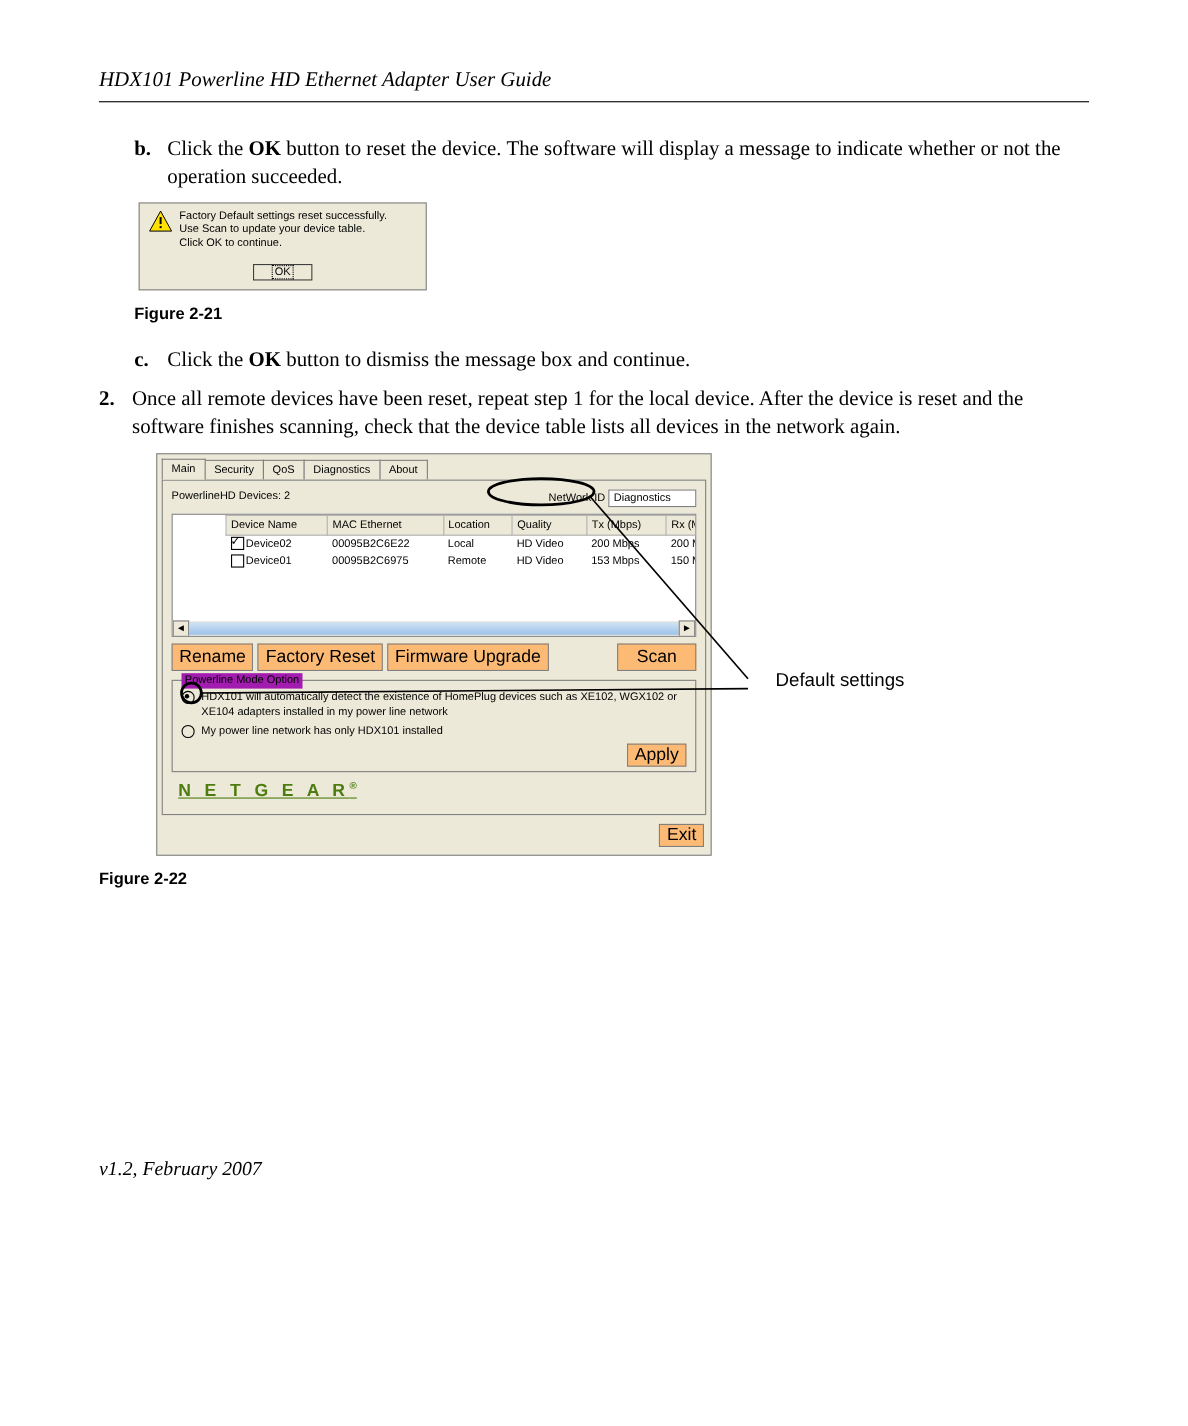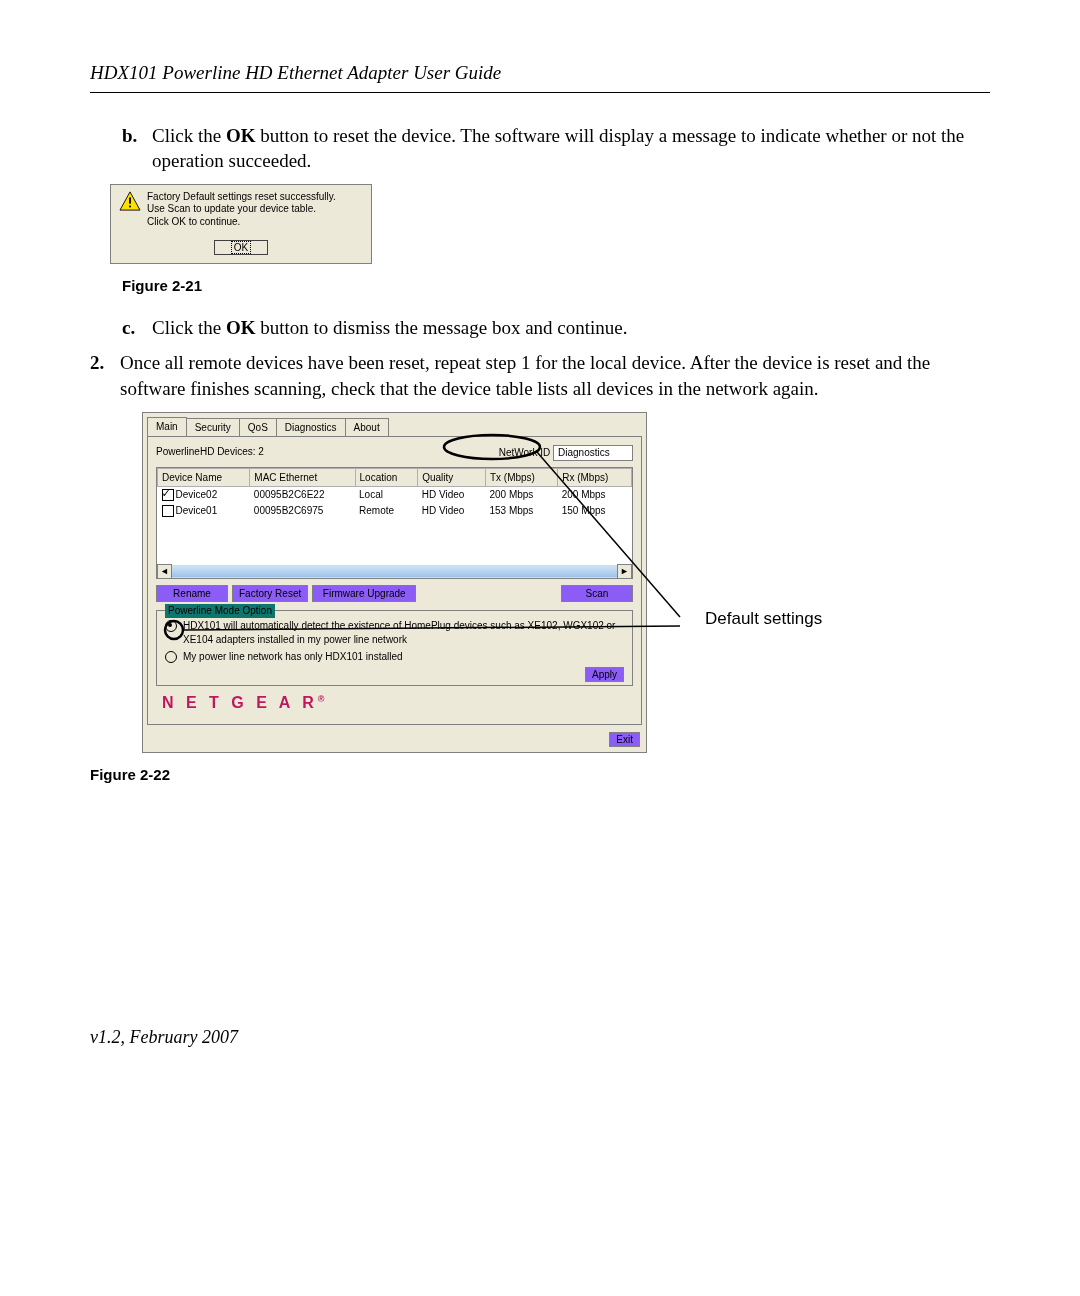--- a/index.html
+++ b/index.html
@@ -15,21 +15,21 @@
   .header-title { font-style: italic; border-bottom: 1px solid #000; padding-bottom: 6px; margin-bottom: 30px; }
   .list-row { display: flex; margin-bottom: 10px; }
   .list-row .marker { width: 30px; font-weight: bold; flex-shrink:0; }
   .list-row .body { flex: 1; }
   .bold { font-weight: bold; }
   .figure-caption { font-weight: bold; font-family: Arial, sans-serif; font-size: 15px; margin: 12px 0 18px 32px; }
   .indent-b { margin-left: 32px; }
 
   
   .msgbox {
-    margin-left: 20px;
+    margin-left: 36px;
     width: 260px;
     border: 1px solid #808080;
     background: #ece9d8;
     font-family: Tahoma, Arial, sans-serif;
     font-size: 10px;
     color: #000;
   }
   .msgbox .top { display:flex; padding:6px 8px; }
   .msgbox .icon-wrap { width:28px; display:flex; align-items:flex-start; }
   .warn-icon {
@@ -75,65 +75,66 @@
     position:relative;
   }
   .row-info { display:flex; justify-content:space-between; font-size:10px; margin-bottom:6px;}
   .devtable-wrap {
     border: 1px solid #808080;
     background:#fff;
     height:110px;
     overflow:hidden;
     position:relative;
   }
-  .devtable { width:100%; border-collapse:collapse; font-size:10px; }
+  .devtable { width:100%; border-collapse:collapse; font-size:10px;margin-left:48px; }
   .devtable th {
     background:#ece9d8;
     border:1px solid #b0b0b0;
     padding:2px 4px;
     text-align:left;
     font-weight:normal;
   }
   .devtable td { padding:1px 4px; }
   .chk { display:inline-block; width:10px; height:10px; border:1px solid #000; vertical-align:middle; margin-right:2px; position:relative; }
   .chk.checked::after { content:"✓"; position:absolute; left:-1px; top:-4px; font-size:11px; }
   .hscroll { position:absolute; bottom:0; left:0; right:0; height:13px; background:#dadada; display:flex; align-items:center;}
   .hscroll .arrow { width:13px;height:13px;background:#ece9d8;border:1px solid #808080; display:flex;align-items:center;justify-content:center;font-size:9px;}
   .hscroll .track { flex:1; background:linear-gradient(#cfe3f5,#9dc2e8); height:11px;}
   .btnrow2 { display:flex; gap:4px; margin-top:6px; }
   .btnrow2 .spacer { flex:1; }
   .wbtn {
     font-family: Tahoma, Arial, sans-serif;
-    font-size:10px;
-    background:#8b5cf6;
+    font-size:16px;
+    background:#fdba74;
     border:1px solid #808080;
     padding:1px 6px;
     min-width:58px;
     text-align:center;
   }
   .groupbox {
     border:1px solid #808080;
     margin-top:8px;
     padding:8px 8px 4px 8px;
     position:relative;
   }
   .groupbox .legend {
-    position:absolute; top:-7px; left:8px; background:#0f766e; padding:0 3px; font-size:10px;
+    position:absolute; top:-7px; left:8px; background:#a21caf; padding:0 3px; font-size:10px;
   }
   .radio-row { display:flex; align-items:flex-start; gap:6px; font-size:10px; margin-bottom:4px;}
   .radio { width:10px;height:10px;border:1px solid #000;border-radius:50%;flex-shrink:0;margin-top:1px; position:relative;}
   .radio.sel::after{content:"";position:absolute;left:2px;top:2px;width:4px;height:4px;background:#000;border-radius:50%;}
   .apply-row { text-align:right; margin-top:4px;}
   .netgear {
     font-family: Arial, sans-serif;
     font-weight:bold;
-    color:#be185d;
+    color:#4d7c0f;
     letter-spacing:4px;
     font-size:16px;
     padding:6px 0 2px 6px;
+    text-decoration:underline;
   }
   .netgear sup{font-size:9px;letter-spacing:0;}
   .exit-row { text-align:right; padding:4px 6px 6px 0;}
 
   
   .anno-svg { position:absolute; left:0; top:0; pointer-events:none; }
   .anno-label { position:absolute; font-family:Arial,sans-serif; font-size:17px; color:#000; }
 
   .footer { margin-top:240px; }
   .footer-line { border-top:1px solid #000; padding-top:4px; display:flex; justify-content:space-between; font-size:18px;}

